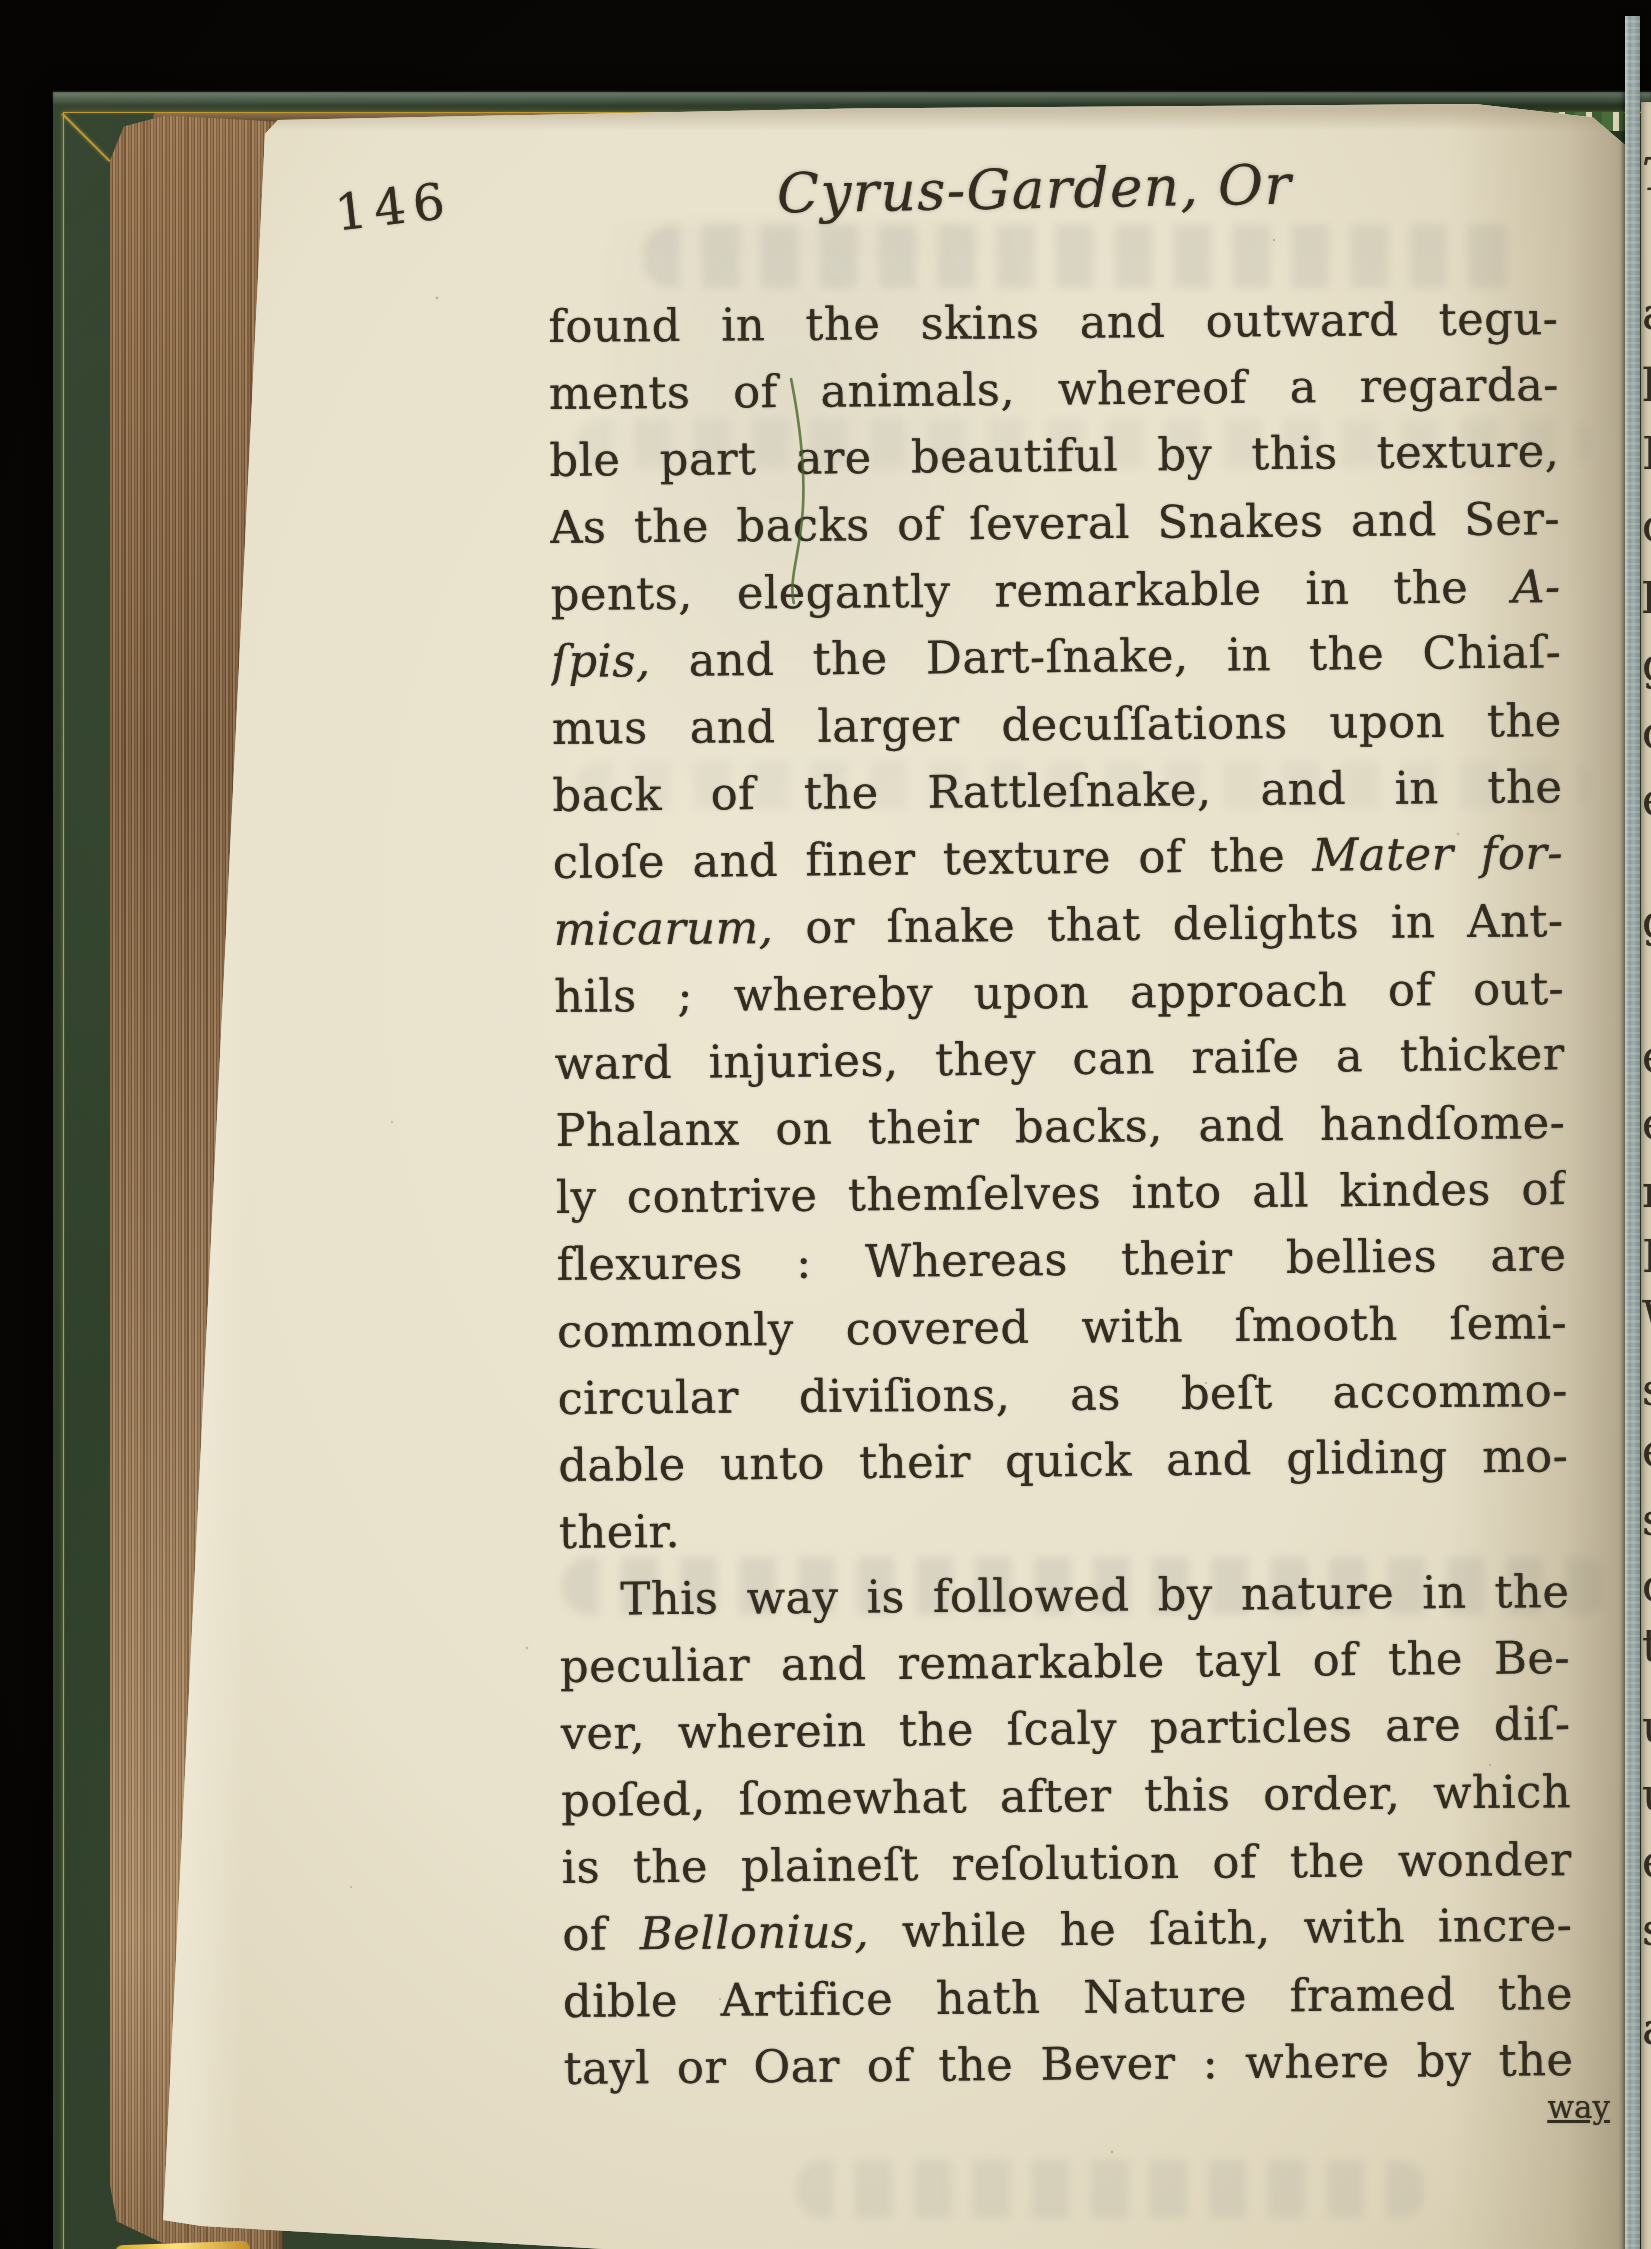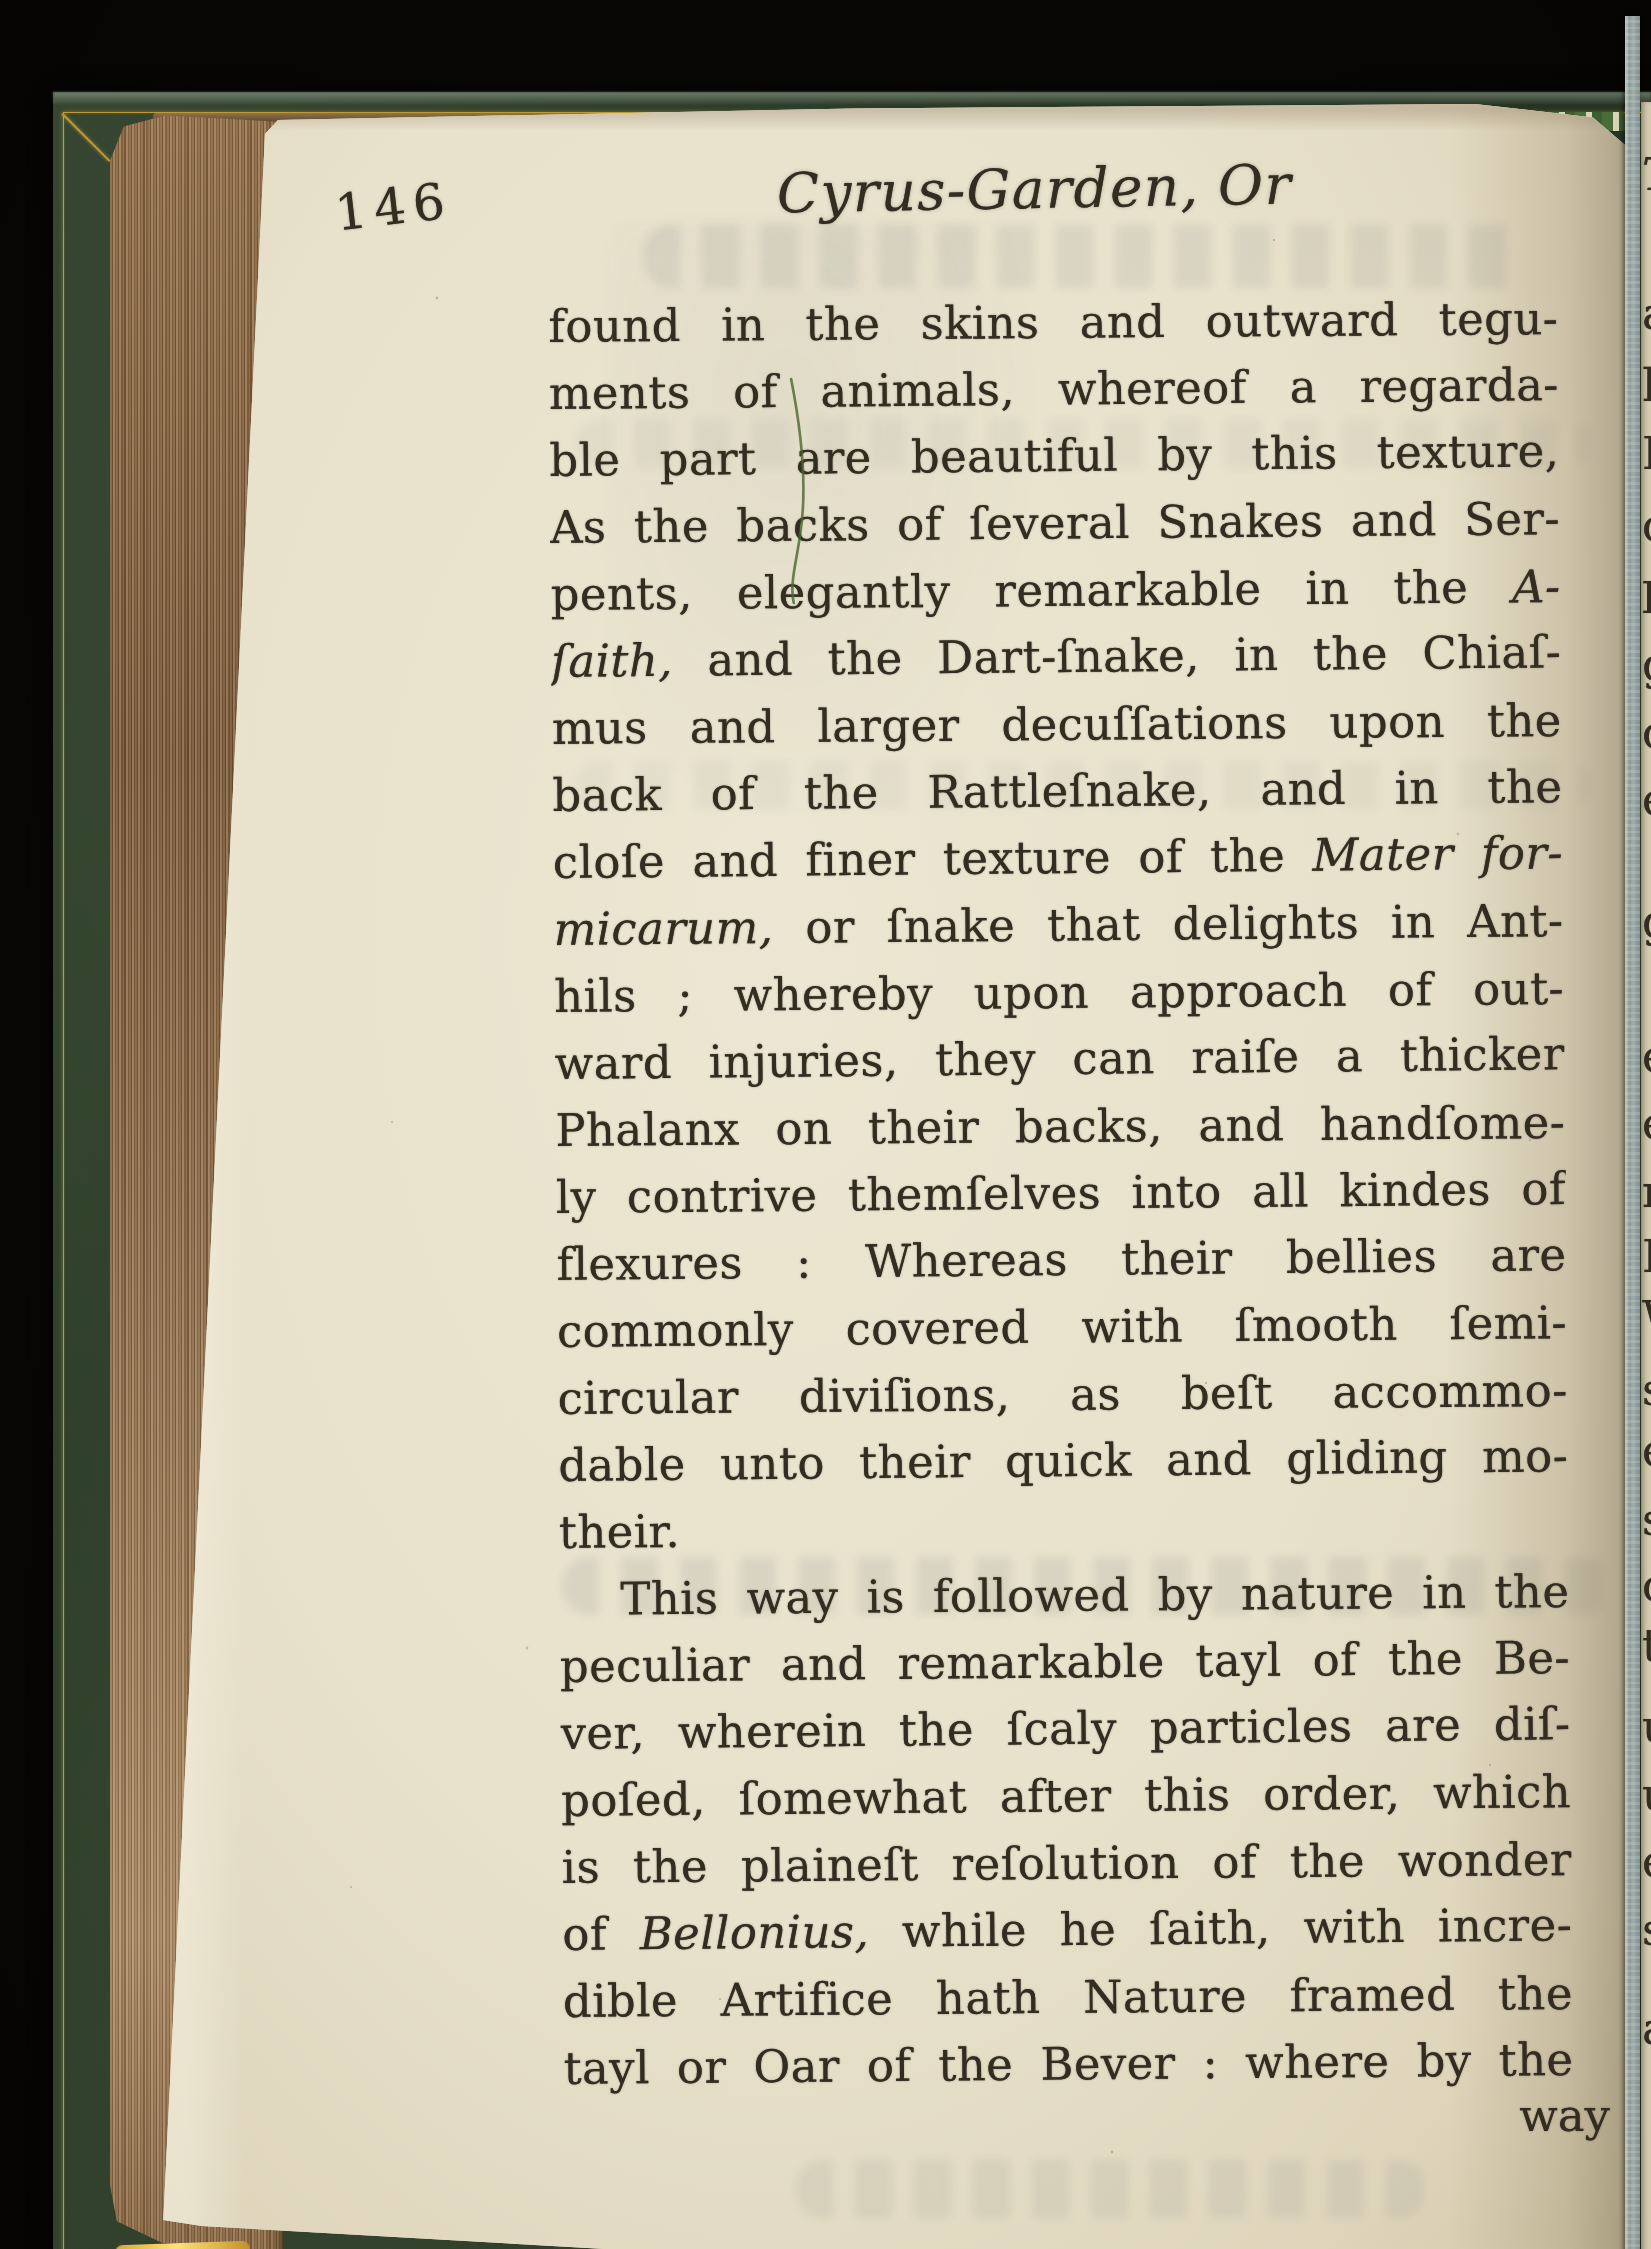--- a/index.html
+++ b/index.html
@@ -90,22 +90,22 @@
      text-shadow:0 0 0.9px rgba(46,40,30,.75),0 0 2.7px rgba(46,40,30,.18);}
   .tline{height:67px;overflow:hidden;text-align:justify;}
   .tline::after{content:"";display:inline-block;width:100%;}
   .tline.nofill{text-align:left;}
   .tline.nofill::after{content:none;}
   .tline:nth-child(odd){transform:translateY(0.4px) rotate(.05deg);}
   .tline:nth-child(3n){transform:translateY(-0.4px) rotate(-.05deg);}
   .para.indent .tline:first-child{text-indent:61px;}
   .it{font-style:italic;}
   .catchword-row{position:absolute;left:1251px;top:1985px;width:202px;text-align:right;
-     font-size:45px;color:var(--ink);
-     text-shadow:0 0 0.9px rgba(46,40,30,.75),0 0 2.7px rgba(46,40,30,.18);}
+     font-size:31px;color:var(--ink);
+     text-shadow:0 0 0.9px rgba(46,40,30,.75),0 0 2.7px rgba(46,40,30,.18);text-decoration:underline;}
   .fiber{position:absolute;left:619px;top:270px;width:40px;height:234px;}
   
   .clamp{position:absolute;left:1625px;top:16px;width:15.3px;height:2412px;
      background:
        repeating-linear-gradient(0deg, rgba(255,255,255,.14) 0 2.7px, rgba(255,255,255,0) 2.7px 6.7px),
        linear-gradient(90deg,#b4c0be 0 8%, #8d9a98 30%, #9fadab 55%, #7f8c8a 100%);
      box-shadow:-1.8px 0 4.5px rgba(0,0,0,.5);}
   .sliver{position:absolute;left:1641px;top:102px;width:10.8px;height:2200px;
      background:var(--sliver);overflow:hidden;
      box-shadow:inset 4.5px 0 6.3px -2.7px rgba(60,50,35,.55);}
@@ -140,21 +140,21 @@
     <div class="pageno">146</div>
     <div class="running-header">Cyrus-Garden, Or</div>
 
     <div class="body-text">
       <div class="para" id="para1">
           <div class="tline"><span>found in the skins and outward tegu-</span></div>
           <div class="tline"><span>ments of animals, whereof a regarda-</span></div>
           <div class="tline"><span>ble part are beautiful by this texture,</span></div>
           <div class="tline"><span>As the backs of ſeveral Snakes and Ser-</span></div>
           <div class="tline"><span>pents, elegantly remarkable in the </span><span class="it">A-</span></div>
-          <div class="tline"><span class="it">ſaith,</span><span> and the Dart-ſnake, in the Chiaſ-</span></div>
+          <div class="tline"><span class="it">ſpis,</span><span> and the Dart-ſnake, in the Chiaſ-</span></div>
           <div class="tline"><span>mus and larger decuſſations upon the</span></div>
           <div class="tline"><span>back of the Rattleſnake, and in the</span></div>
           <div class="tline"><span>cloſe and finer texture of the </span><span class="it">Mater for-</span></div>
           <div class="tline"><span class="it">micarum,</span><span> or ſnake that delights in Ant-</span></div>
           <div class="tline"><span>hils ; whereby upon approach of out-</span></div>
           <div class="tline"><span>ward injuries, they can raiſe a thicker</span></div>
           <div class="tline"><span>Phalanx on their backs, and handſome-</span></div>
           <div class="tline"><span>ly contrive themſelves into all kindes of</span></div>
           <div class="tline"><span>flexures : Whereas their bellies are</span></div>
           <div class="tline"><span>commonly covered with ſmooth ſemi-</span></div>

